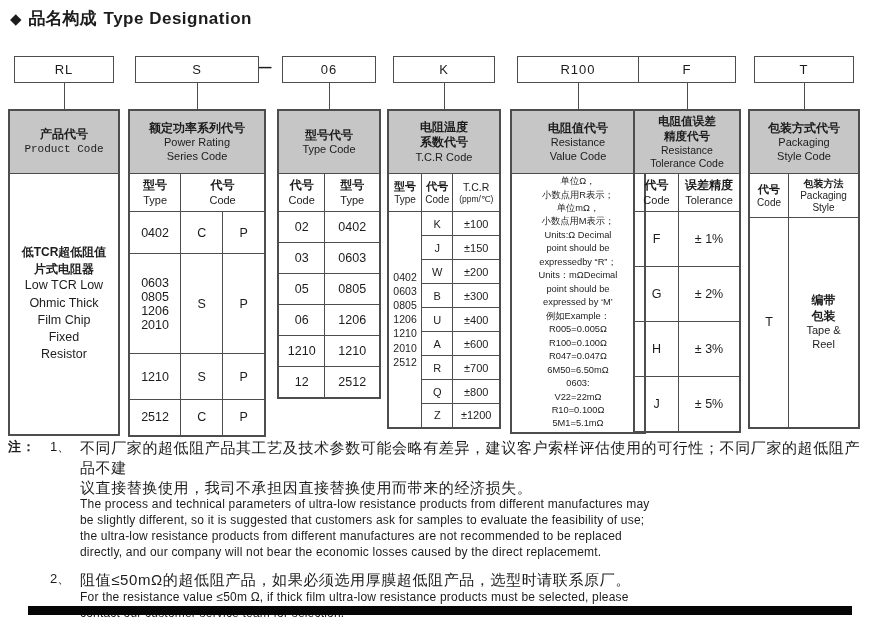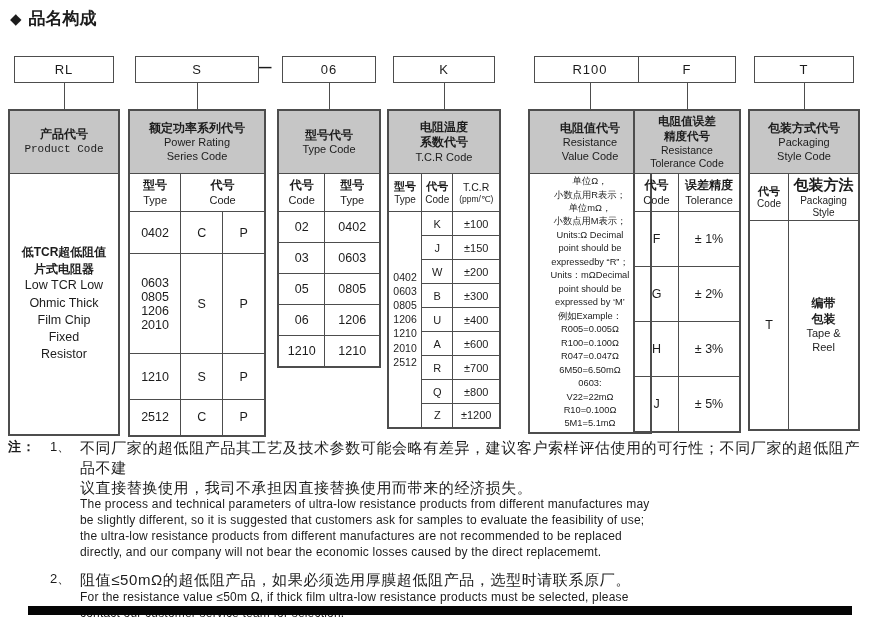--- a/index.html
+++ b/index.html
@@ -47,20 +47,21 @@
   #bottom-bar{position:absolute;left:28px;top:606px;width:824px;height:9px;background:#050505;}
 </style>
 </head>
 <body>
 
 <div id="page">
 
   <div id="title">
     <span class="diamond">◆</span>
     <span class="zh">品名构成</span>
+    <span class="en">Type Designation</span>
   </div>
 
   <div id="dash">—</div>
 
   <div class="col" style="left:8px;width:112px;border-radius:19px;">
     <div class="code-box">
       <span>RL</span>
     </div>
     <div class="connector"></div>
     <table class="tbl">
@@ -182,20 +183,24 @@
         <td class="c">0805</td>
           </tr>
       <tr style="height:31px;">
         <td class="c">06</td>
         <td class="c">1206</td>
           </tr>
       <tr style="height:31px;">
         <td class="c">1210</td>
         <td class="c">1210</td>
           </tr>
+      <tr style="height:31px;">
+        <td class="c">12</td>
+        <td class="c">2512</td>
+          </tr>
     </tbody>
       </table>
   </div>
 
   <div class="col" style="left:387px;width:114px;">
     <div class="code-box">
       <span>K</span>
     </div>
     <div class="connector"></div>
     <table class="tbl">
@@ -266,21 +271,21 @@
         <td class="small-c">±800</td>
           </tr>
       <tr style="height:24px;">
         <td class="small-c">Z</td>
         <td class="small-c">±1200</td>
           </tr>
     </tbody>
       </table>
   </div>
 
-  <div class="col" style="left:528px;width:124px;">
+  <div class="col" style="left:510px;width:136px;">
     <div class="code-box">
       <span>R100</span>
     </div>
     <div class="connector"></div>
     <table class="tbl">
       <tbody>
           <tr>
             <td class="hdr" style="height:60px;">
         <div class="hz ml">电阻值代号</div>
         <div class="he ml">Resistance
@@ -378,21 +383,21 @@
         <div class="he ml">Packaging
 Style Code</div>
       </td>
           </tr>
       <tr style="height:44px;">
         <td>
           <div class="hz" style="font-size:11px;">代号</div>
           <div class="he" style="font-size:10px;">Code</div>
         </td>
         <td>
-          <div class="hz" style="font-size:15px;">包装方法</div>
+          <div class="hz" style="font-size:10px;">包装方法</div>
           <div class="he ml" style="font-size:10px;">Packaging
 Style</div>
         </td>
       </tr>
       <tr style="height:210px;">
         <td class="c">T</td>
         <td>
           <div class="hz ml">编带
 包装</div>
           <div class="he ml" style="font-size:11px;">Tape &amp;

